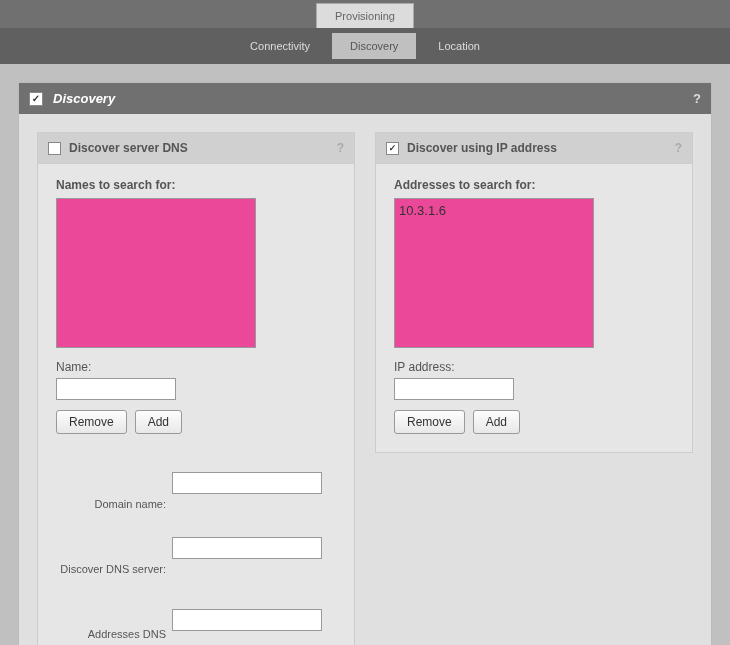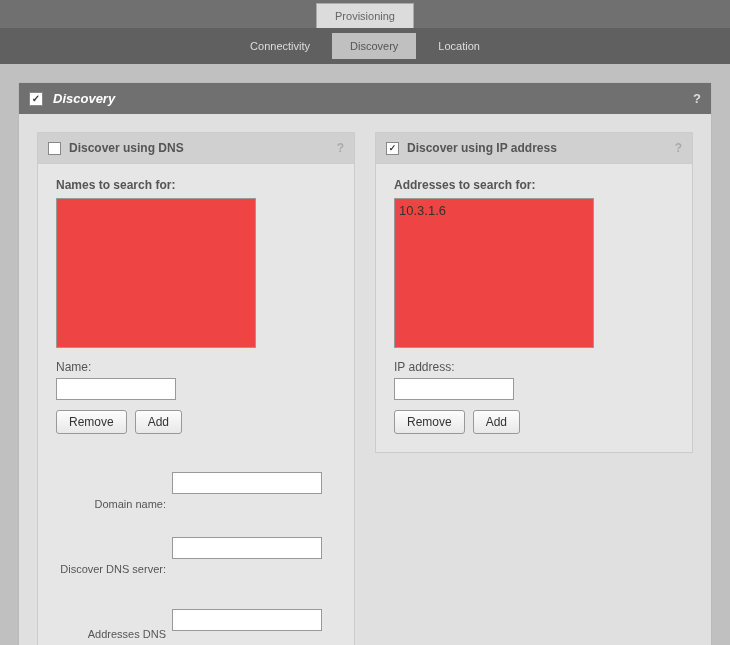--- a/index.html
+++ b/index.html
@@ -127,21 +127,21 @@
     }
     .label {
       color: #555;
       font-weight: bold;
       font-size: 12px;
       margin-bottom: 6px;
     }
     .listbox {
       width: 200px;
       height: 150px;
-      background: #ef4444;
+      background: #ec4899;
       border: 1px solid #999;
       padding: 4px;
       overflow-y: scroll;
       margin-bottom: 12px;
       font-size: 13px;
       color: #333;
     }
     .listbox::-webkit-scrollbar {
       width: 16px;
     }
@@ -233,21 +233,21 @@
       <span class="help">?</span>
     </div>
     <div class="panel-body">
       <div class="columns">
 
         <div class="sub-panel">
           <div class="sub-panel-header">
             <span class="cb">
                 <span class="check"></span>
               </span>
-            <span>Discover using DNS</span>
+            <span>Discover server DNS</span>
             <span class="help">?</span>
           </div>
           <div class="sub-panel-body">
             <div class="label">Names to search for:</div>
             <div class="listbox"></div>
             <div class="field-label">Name:</div>
             <input type="text" value="" style="">
             <div class="btn-row">
               <button>Remove</button>
               <button>Add</button>

